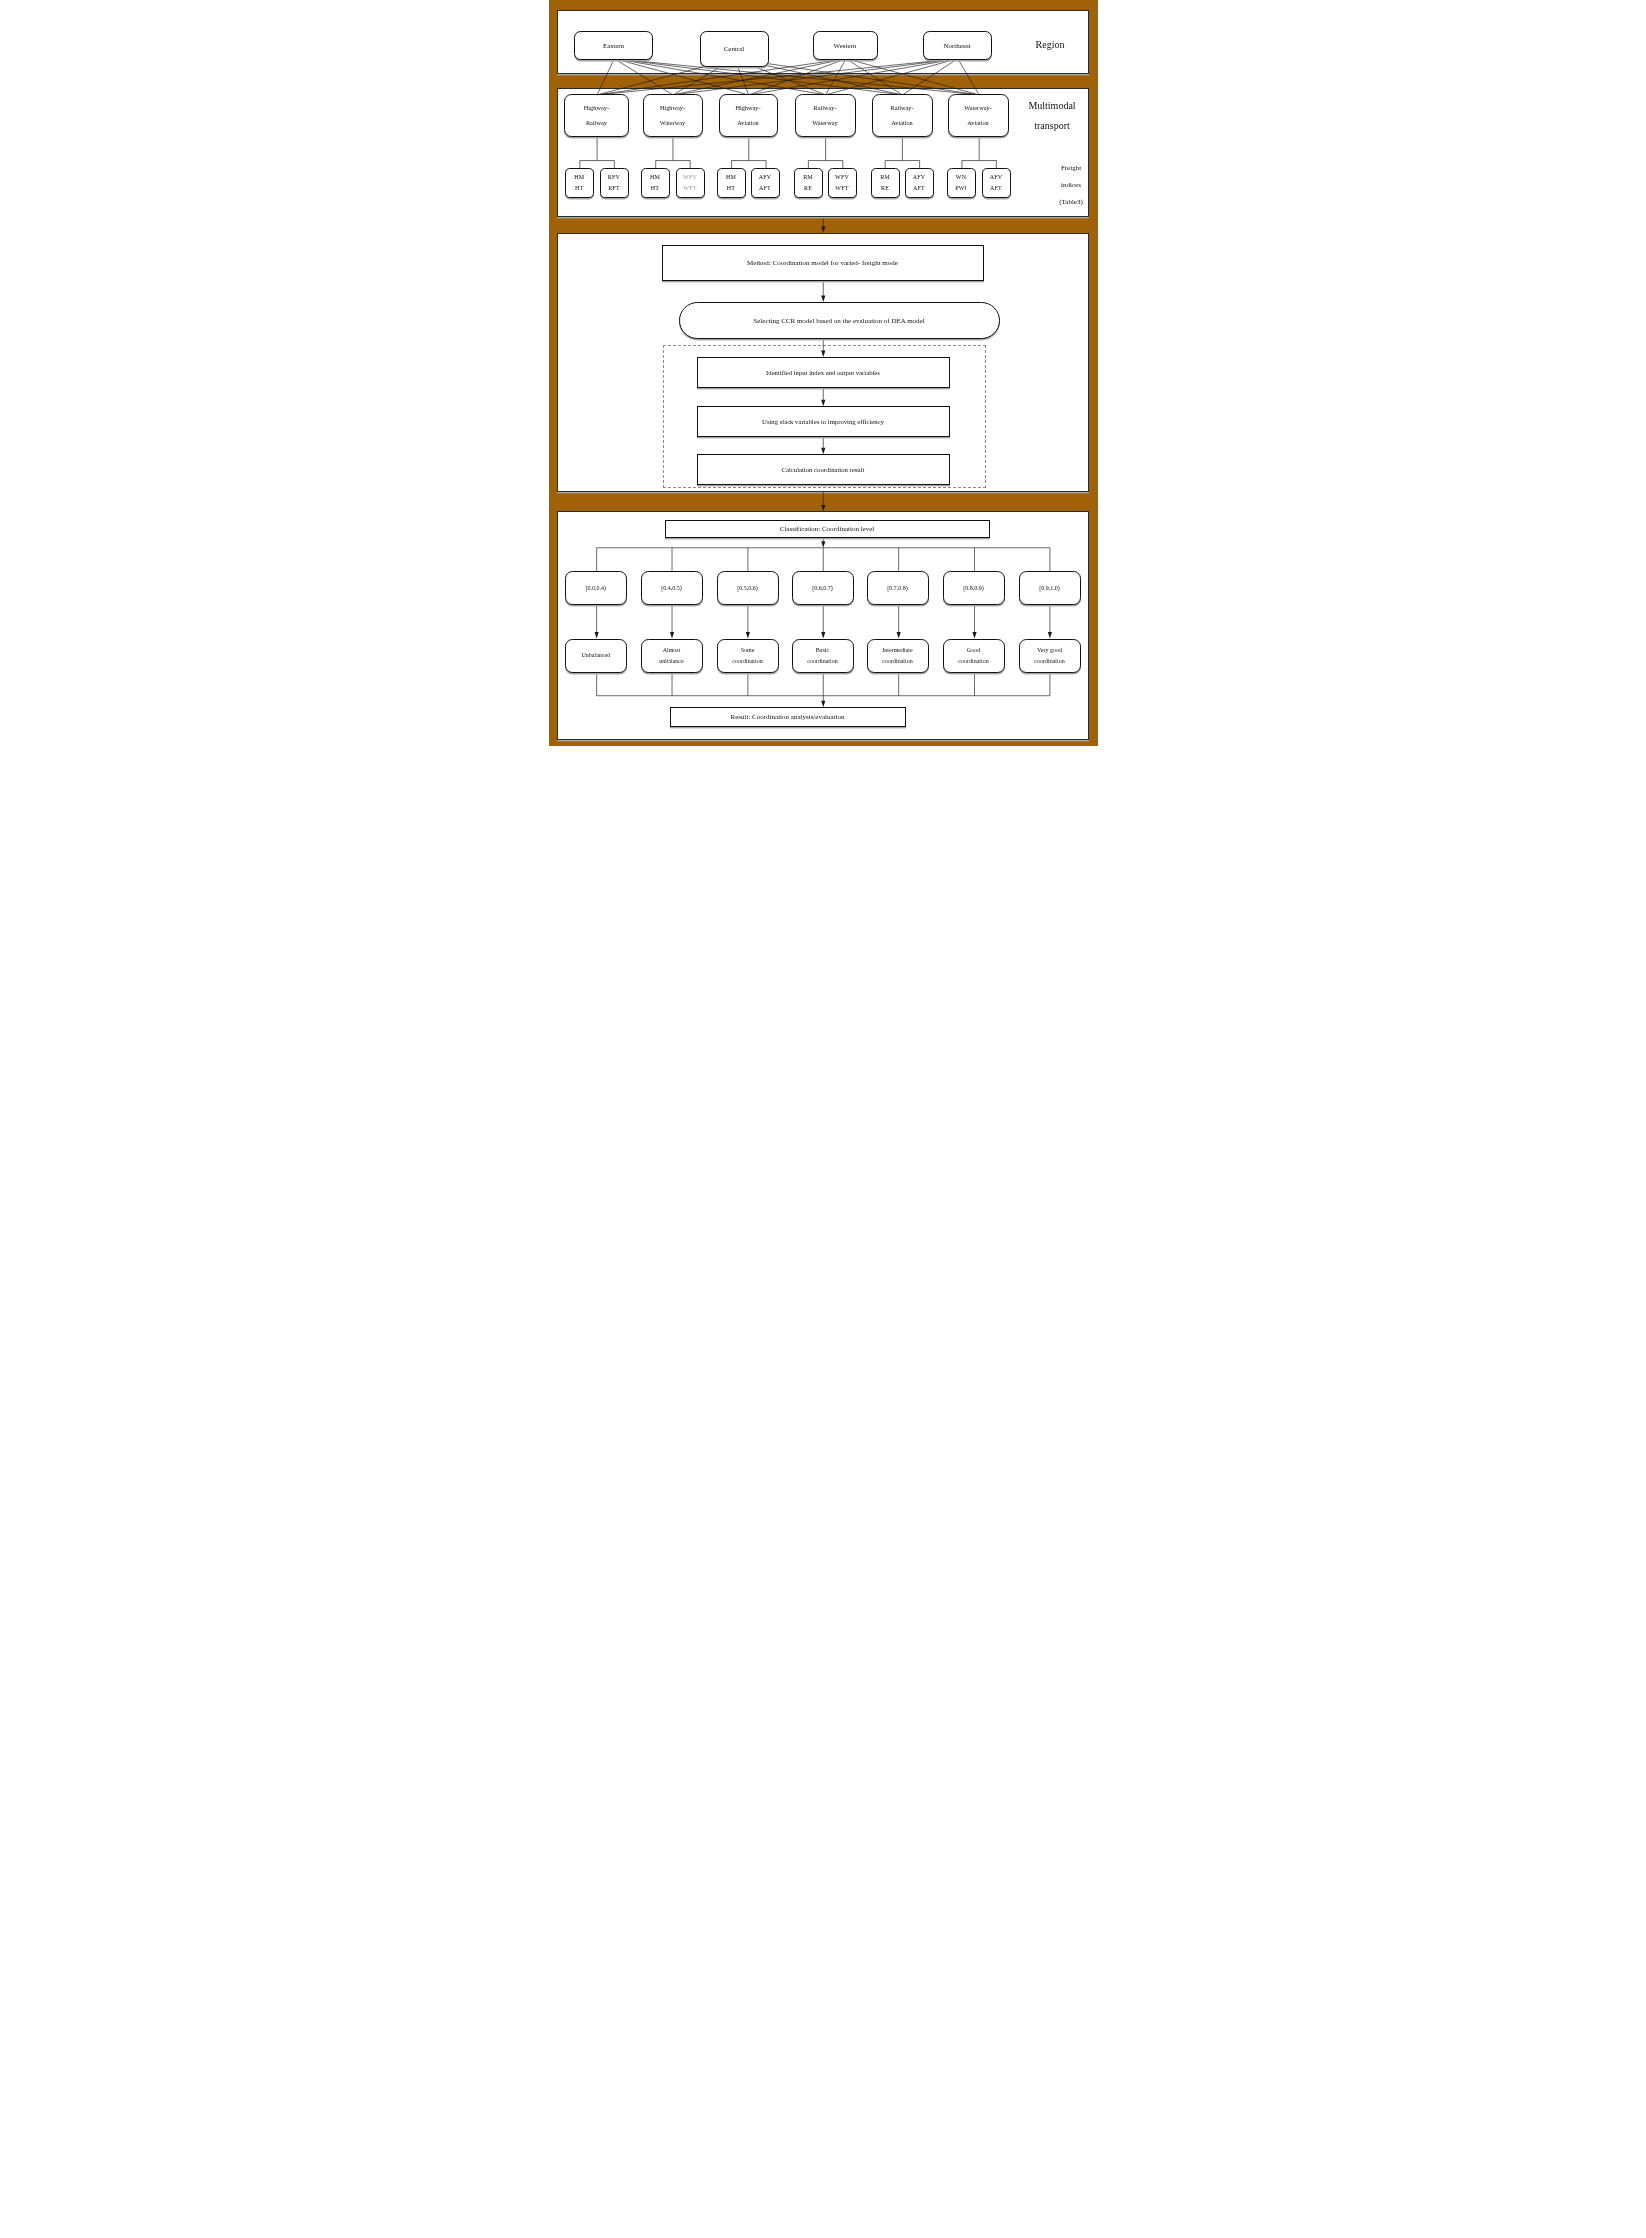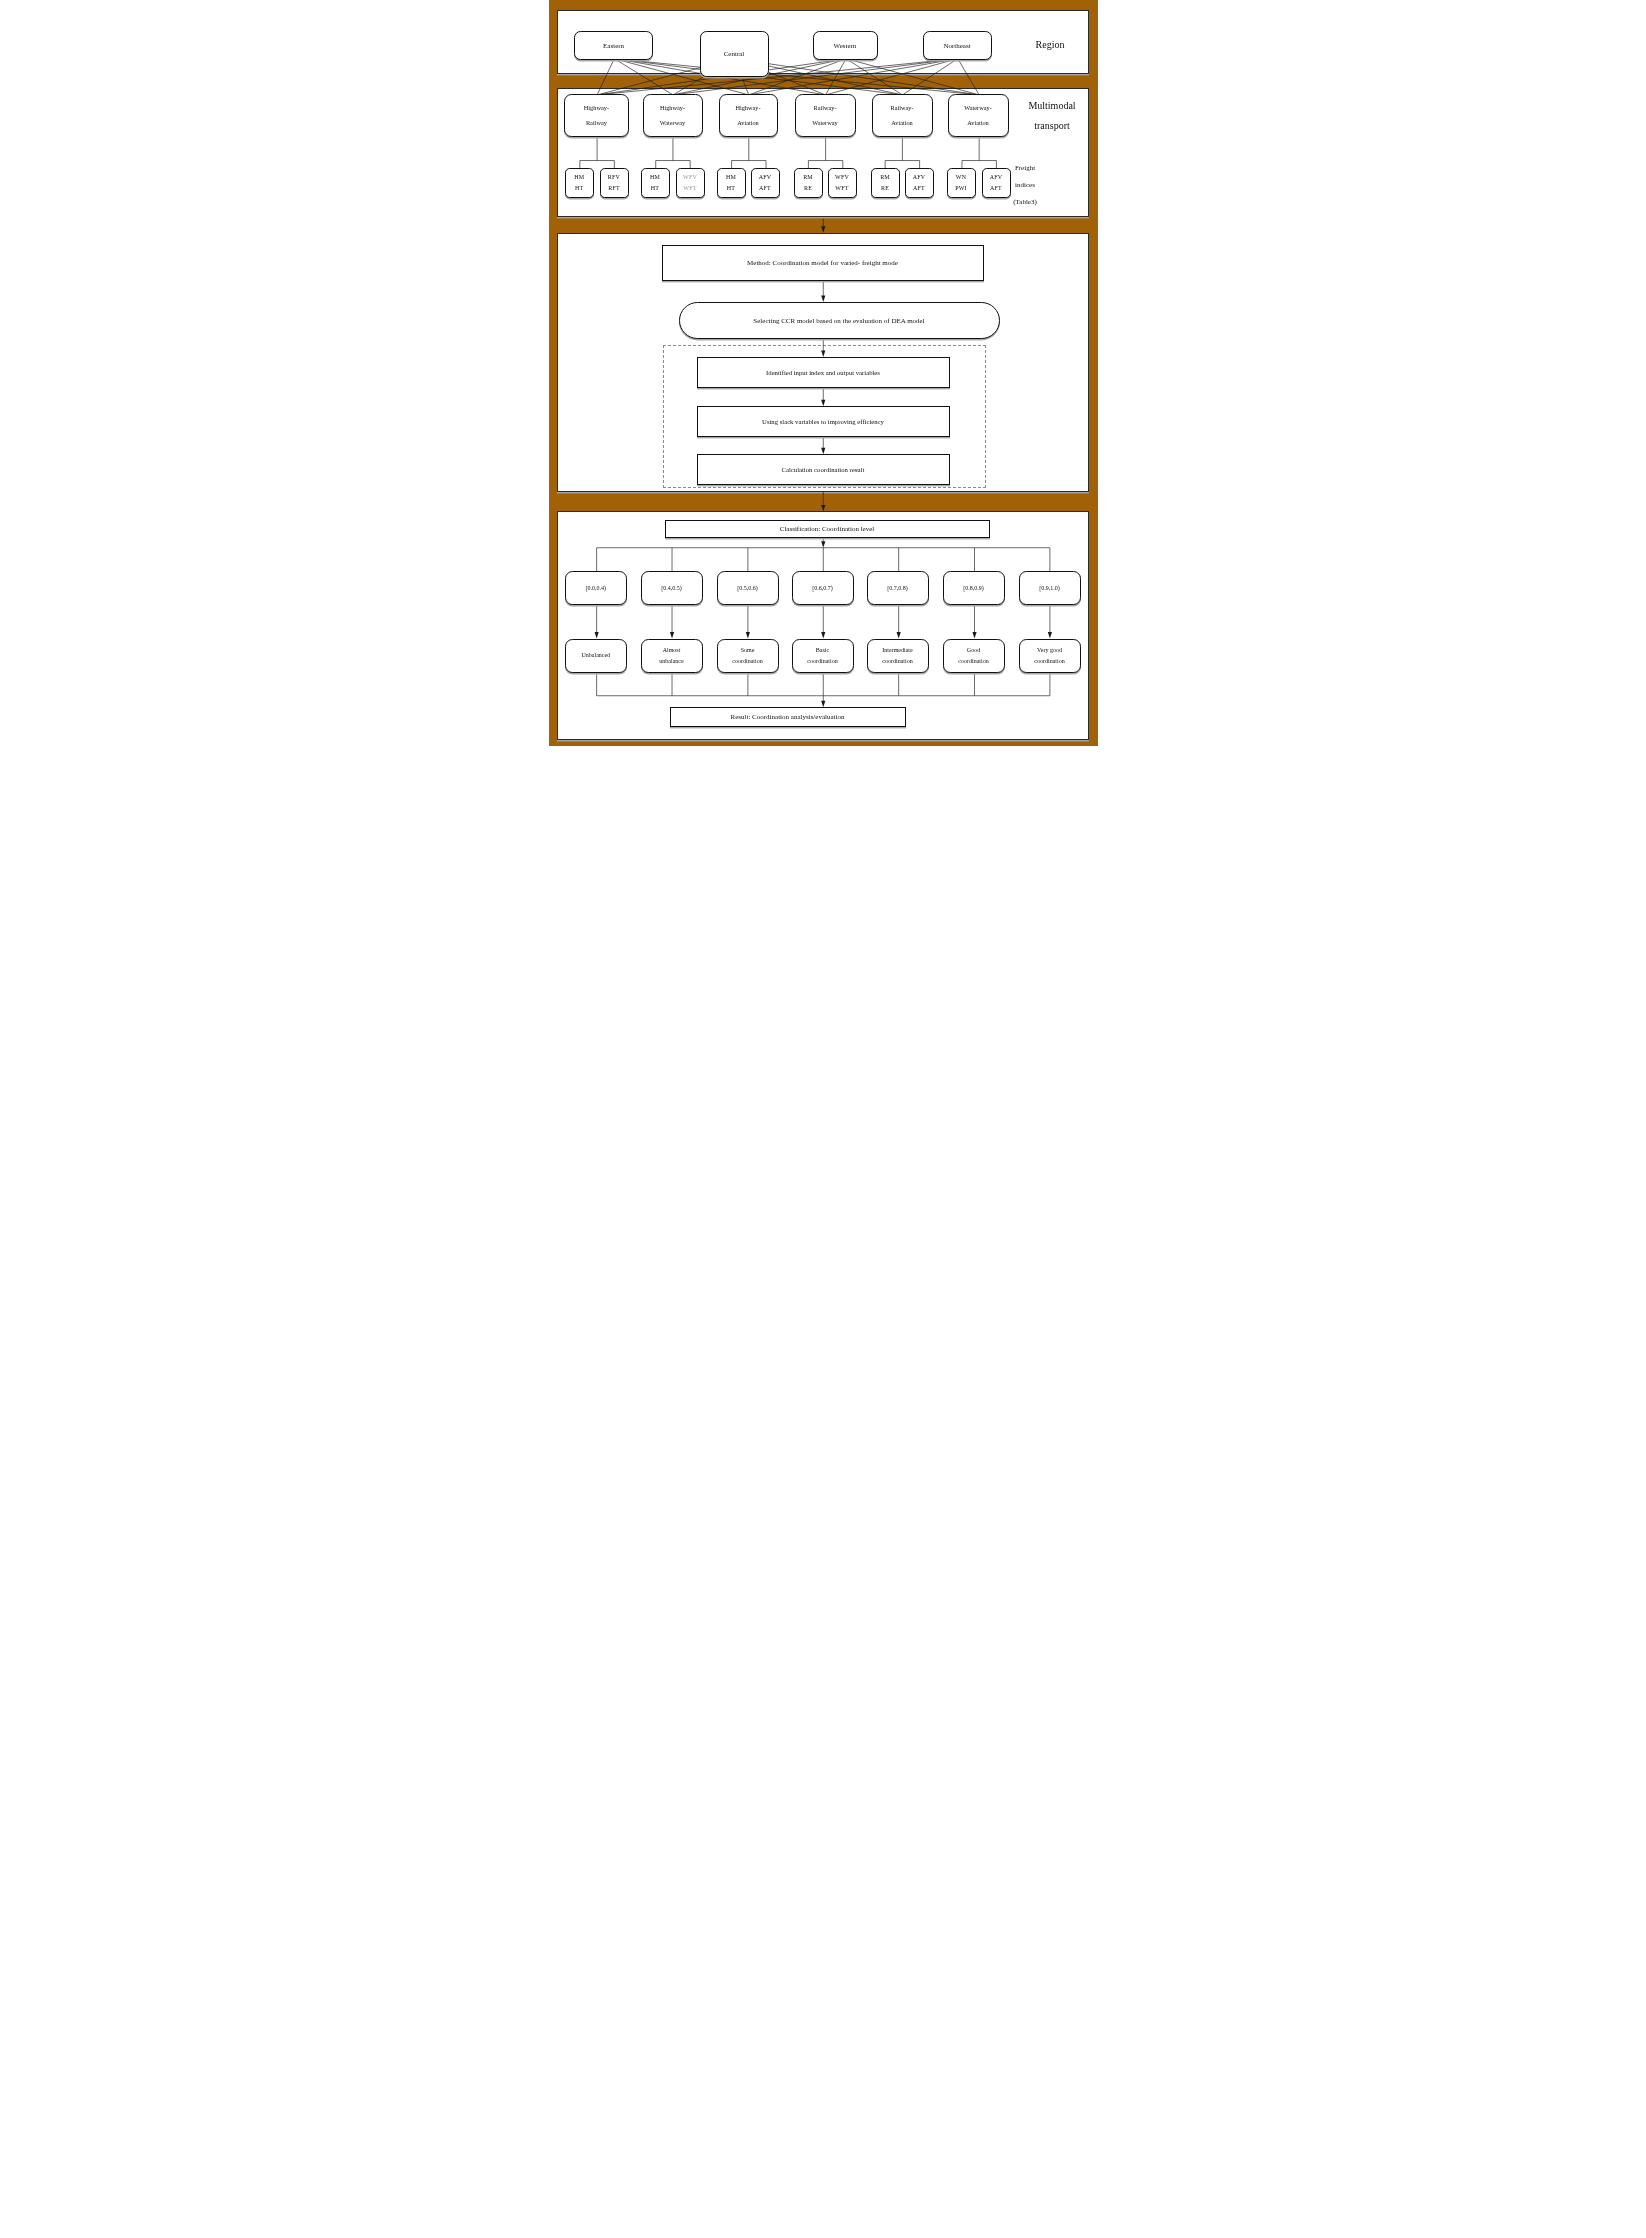--- a/index.html
+++ b/index.html
@@ -136,21 +136,21 @@
       <polygon points="746.5,1358 755.5,1358 751,1372"></polygon>
       <polygon points="909.5,1358 918.5,1358 914,1372"></polygon>
       <polygon points="1071.5,1358 1080.5,1358 1076,1372"></polygon>
       <polygon points="584.5,1506 593.5,1506 589,1520"></polygon>
     </g>
   </svg>
 
   <div class="box round f-region" style="left:25.6px;top:31px;width:79px;height:29px;">
       <span>Eastern</span>
     </div>
-  <div class="box round f-region" style="left:151px;top:31px;width:69px;height:46px;">
+  <div class="box round f-region" style="left:151px;top:31px;width:69px;height:36px;">
       <span>Central</span>
     </div>
   <div class="box round f-region" style="left:264px;top:31px;width:65px;height:29px;">
       <span>Western</span>
     </div>
   <div class="box round f-region" style="left:374px;top:31px;width:69px;height:29px;">
       <span>Northeast</span>
     </div>
   <div class="lbl f-axis" style="left:471px;top:36px;width:61px;height:17.7px;">Region</div>
 
@@ -186,21 +186,21 @@
   <div class="box round10 f-freight pre" style="left:279px;top:168px;width:29px;height:30px;">WFV
 WFT</div>
   <div class="box round10 f-freight pre" style="left:322px;top:168px;width:29px;height:30px;">RM
 RE</div>
   <div class="box round10 f-freight pre" style="left:356px;top:168px;width:29px;height:30px;">AFV
 AFT</div>
   <div class="box round10 f-freight pre" style="left:398px;top:168px;width:29px;height:30px;">WN
 PWI</div>
   <div class="box round10 f-freight pre" style="left:433px;top:168px;width:29px;height:30px;">AFV
 AFT</div>
-  <div class="lbl f-axis3 pre" style="left:444px;top:162px;width:65px;height:47px;">Freight
+  <div class="lbl f-axis3 pre" style="left:490px;top:162px;width:65px;height:47px;">Freight
 indices
 (Table3)</div>
 
   <div class="box f-main" style="left:113px;top:245px;width:322px;height:36px;">
       <span>Method: Coordination model for varied- freight mode</span>
     </div>
   <div class="box stadium f-main" style="left:130px;top:302px;width:321px;height:37px;">
       <span>Selecting CCR model based on the evaluation of DEA model</span>
     </div>
   <div class="dashedframe" style="left:114px;top:345px;width:323px;height:143px;"></div>

